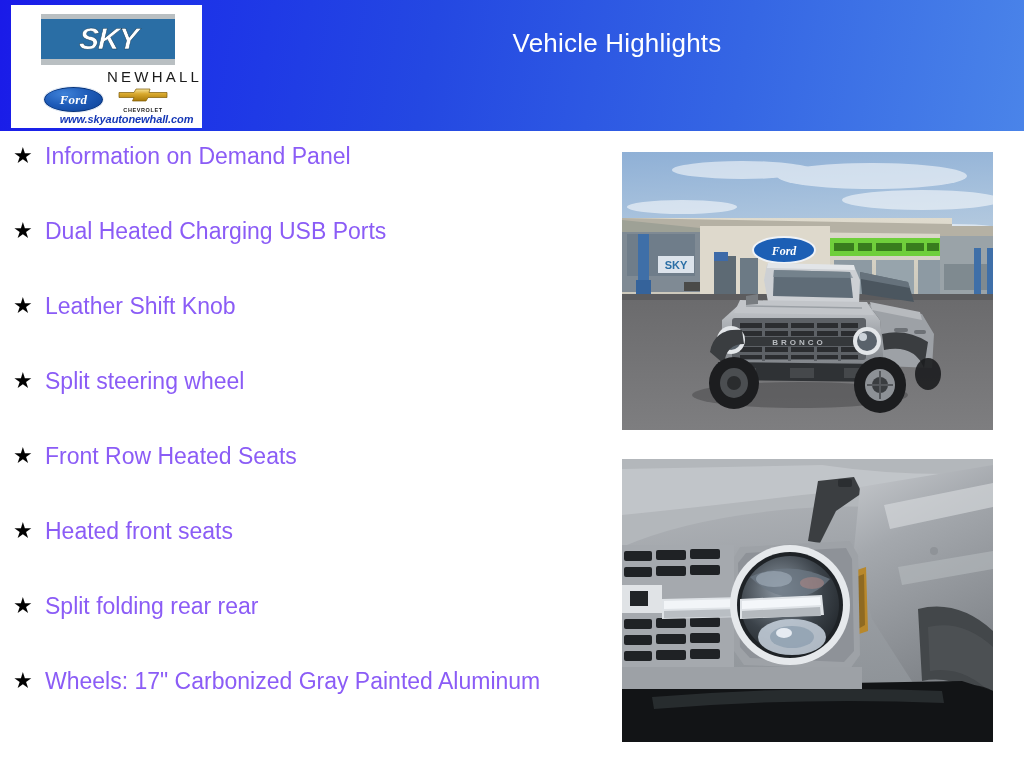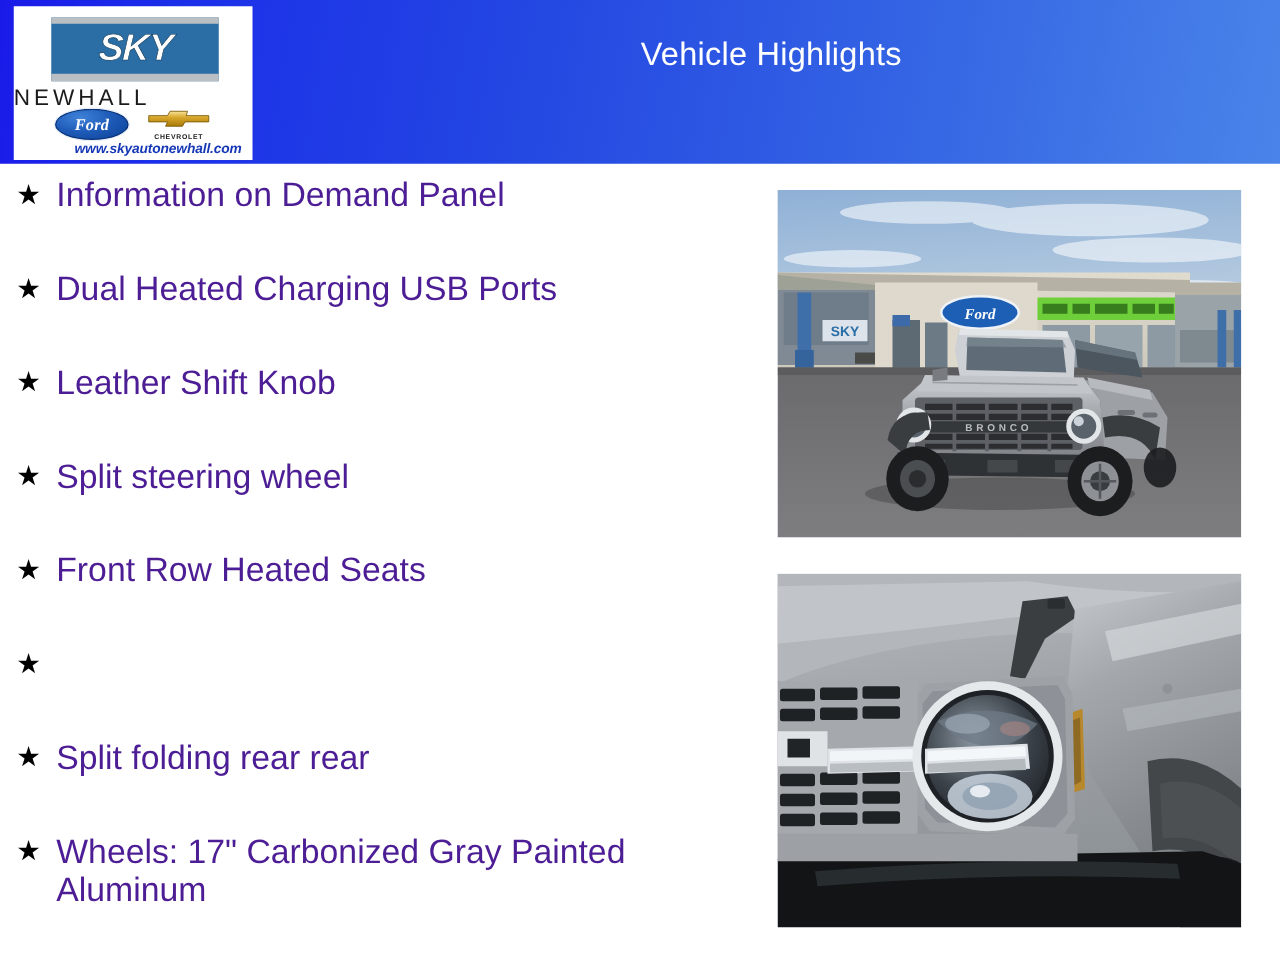--- a/index.html
+++ b/index.html
@@ -78,22 +78,22 @@
     letter-spacing: -1px;
     line-height: 1;
     -webkit-text-stroke: 0.5px #123a57;
     font-style: italic;
     transform: skewX(-2deg);
   }
   #logo-newhall {
     position: absolute;
     left: 0; right: 0;
     top: 63px;
-    text-align: left;
-    font-size: 18px;
+    text-align: right;
+    font-size: 15px;
     letter-spacing: 3.2px;
     color: #1b1b1b;
     font-weight: 400;
   }
   #logo-brands {
     position: absolute;
     left: 0; right: 0;
     top: 81px;
     height: 27px;
     display: flex;
@@ -174,23 +174,23 @@
   .feature-star {
     flex: 0 0 auto;
     width: 32px;
     font-size: 22px;
     line-height: 30px;
     color: #000000;
     text-align: left;
   }
   .feature-label {
     flex: 1 1 auto;
-    font-size: 27px;
+    font-size: 23px;
     line-height: 31px;
-    color: #4c1d95;
+    color: #8b5cf6;
     font-weight: 400;
     padding-right: 14px;
   }
 
   
   .photo-frame {
     position: absolute;
     overflow: hidden;
     background: #cfd6e0;
   }
@@ -263,20 +263,21 @@
   <li class="feature-item">
     <span class="feature-star">★</span>
     <span class="feature-label">Split steering wheel</span>
   </li>
   <li class="feature-item">
     <span class="feature-star">★</span>
     <span class="feature-label">Front Row Heated Seats</span>
   </li>
   <li class="feature-item">
     <span class="feature-star">★</span>
+    <span class="feature-label">Heated front seats</span>
   </li>
   <li class="feature-item">
     <span class="feature-star">★</span>
     <span class="feature-label">Split folding rear rear</span>
   </li>
   <li class="feature-item">
     <span class="feature-star">★</span>
     <span class="feature-label">Wheels: 17" Carbonized Gray Painted Aluminum</span>
   </li>
 </ul>

